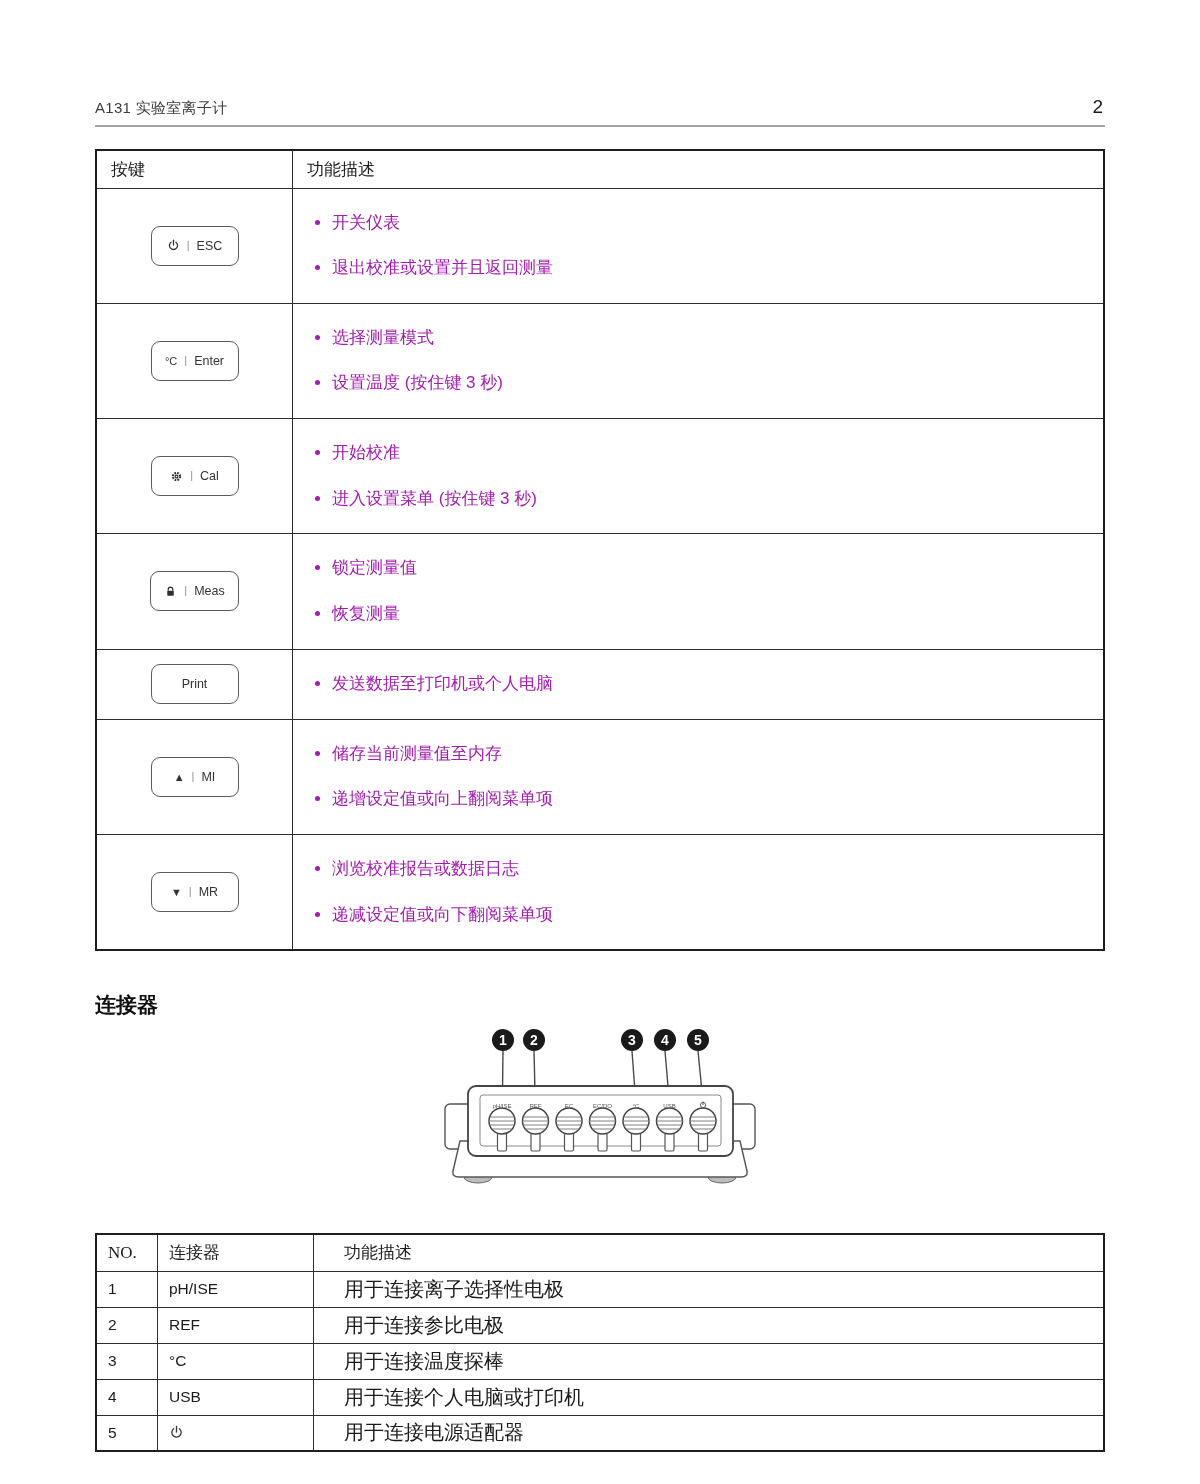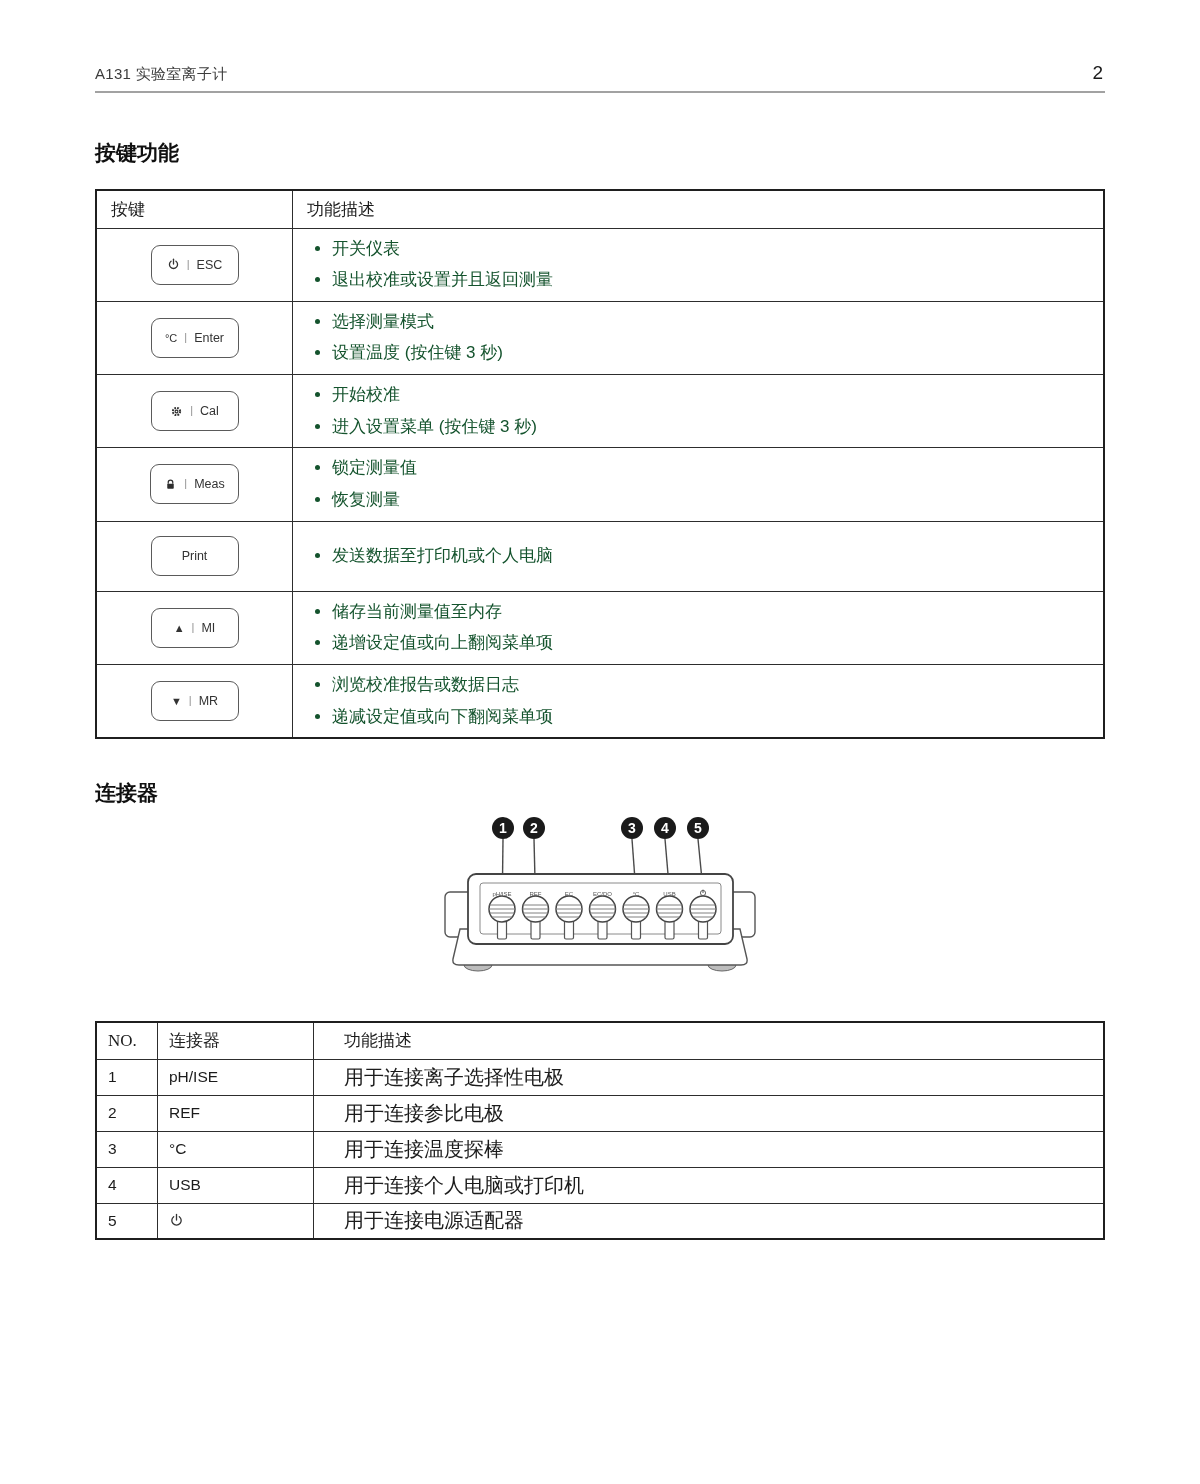--- a/index.html
+++ b/index.html
@@ -1,21 +1,21 @@
 <!DOCTYPE html>
 <html><head>
 <meta charset="utf-8">
 <style>
   html,body{margin:0;padding:0;}
   body{
     width:1200px;height:1484px;background:#ffffff;
     font-family:"Liberation Sans", sans-serif;color:#1c1c1c;
     position:relative;overflow:hidden;
   }
-  .content{width:1010px;margin:0 auto;padding-top:62px;}
+  .content{width:1010px;margin:0 auto;padding-top:96px;}
   
   .pagehead{display:flex;justify-content:space-between;align-items:flex-end;}
   .pagehead .ht{font-size:15px;color:#3c3c3c;letter-spacing:.3px;}
   .pagehead .pn{font-size:19px;color:#1a1a1a;padding-right:2px;}
   .headrule{height:2px;background:#a2a2a2;margin-top:7px;}
   
   .sect{font-size:21px;font-weight:bold;color:#101010;margin:46px 0 0 0;}
   
   table.doc{border-collapse:collapse;width:1010px;background:#fff;}
   table.doc, table.doc th, table.doc td{border:1px solid #2d2d2d;}
@@ -28,21 +28,21 @@
   .key-table td.desccell{vertical-align:middle;}
   .key-btn{
     display:inline-flex;align-items:center;justify-content:center;gap:7px;
     min-width:60px;height:38px;padding:0 13px;background:#fff;
     border:1.5px solid #5a5a5a;border-radius:9px;font-size:12.5px;color:#333;
   }
   .key-btn .sep{color:#8f8f8f;font-size:11px;position:relative;top:-1px;}
   .key-btn .icotxt{font-size:11px;color:#333;}
   .key-btn svg{display:block;}
   ul.bul{margin:0;padding:0 0 0 38px;list-style:disc;}
-  ul.bul li{font-size:17px;color:#14532d;margin:7px 0;line-height:1.45;}
+  ul.bul li{font-size:17px;color:#a21caf;margin:21px 0;line-height:1.45;}
   
   .diagram-wrap{width:340px;margin:0 auto;margin-top:2px;}
   
   .conn-table{margin-top:36px;}
   .conn-table tr{height:36px;}
   .conn-table tr.hdr{height:37px;}
   .conn-table th{font-weight:normal;text-align:left;font-size:17px;color:#1c1c1c;font-family:Liberation Serif, serif;}
   .conn-table .c-no{width:48px;padding-left:11px;}
   .conn-table .c-conn{width:143px;padding-left:11px;}
   .conn-table .c-desc{padding-left:30px;}
@@ -54,21 +54,20 @@
 <body>
 
 <div class="content">
 
   <div class="pagehead">
     <span class="ht">A131 实验室离子计</span>
     <span class="pn">2</span>
   </div>
   <div class="headrule"></div>
 
-  <div class="sect">按键功能</div>
 
   <table class="doc key-table">
     <tbody>
         <tr class="hdr">
       <th>按键</th>
       <th>功能描述</th>
     </tr>
 
     <tr>
       <td class="btncell">

